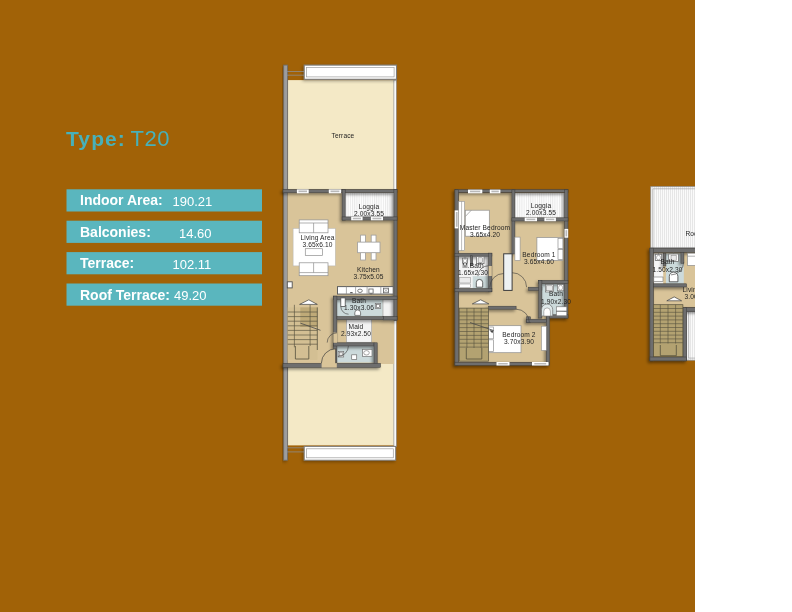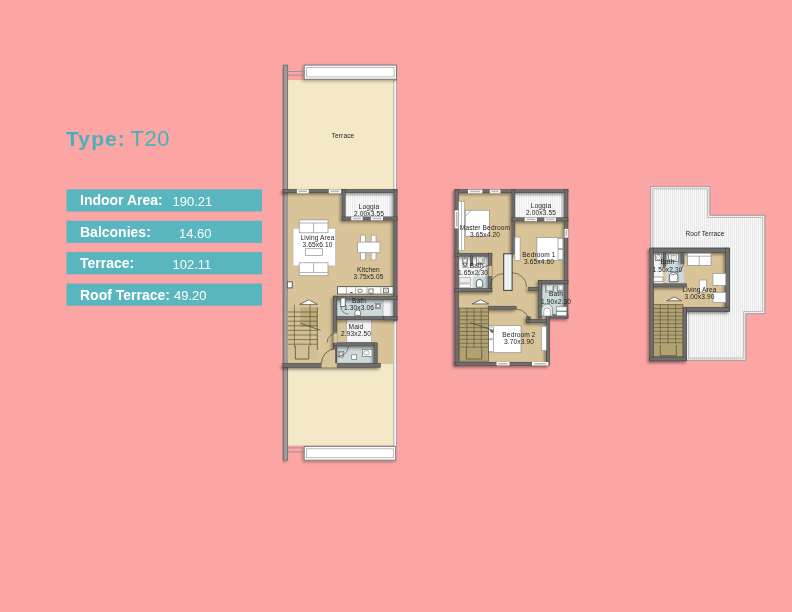--- a/index.html
+++ b/index.html
@@ -1,16 +1,16 @@
 <!DOCTYPE html>
 <html><head>
 <meta charset="utf-8">
 <style>
 html,body{margin:0;padding:0;background:#ffffff;}
-#page{position:relative;width:792px;height:612px;background:#fca5a5;overflow:hidden;
+#page{position:relative;width:695px;height:612px;background:#a16207;overflow:hidden;
 font-family:"Liberation Sans",sans-serif;}
 svg{position:absolute;left:0;top:0;}
 .rl{font-family:"Liberation Sans",sans-serif;font-size:6.6px;fill:#1f1f1f;text-anchor:middle;letter-spacing:0.12px;}
 </style>
 </head>
 <body>
 <div id="page">
 <svg width="792" height="612" viewBox="0 0 792 612">
 <defs>
 <pattern id="hatch" width="2.2" height="8" patternUnits="userSpaceOnUse">

